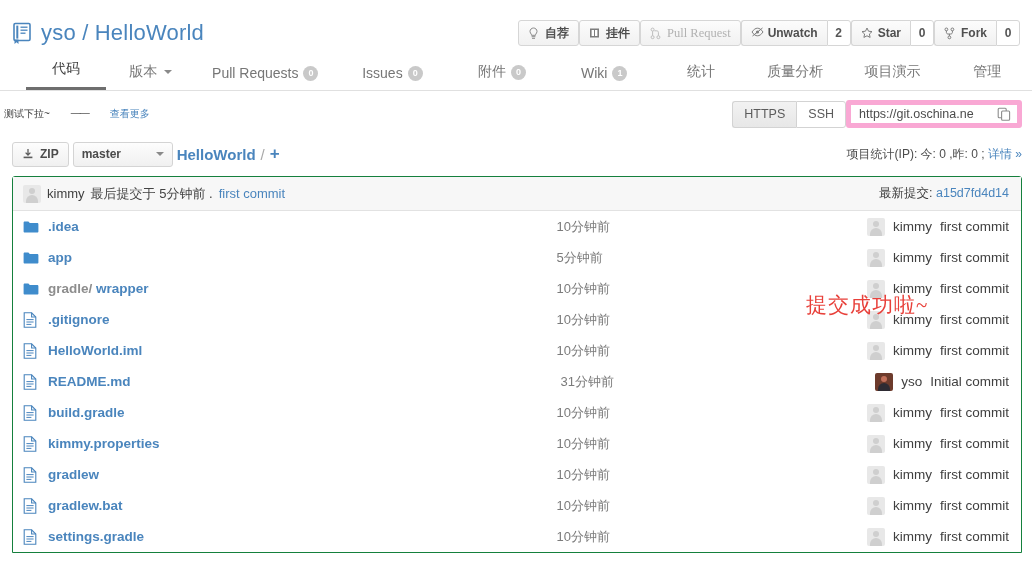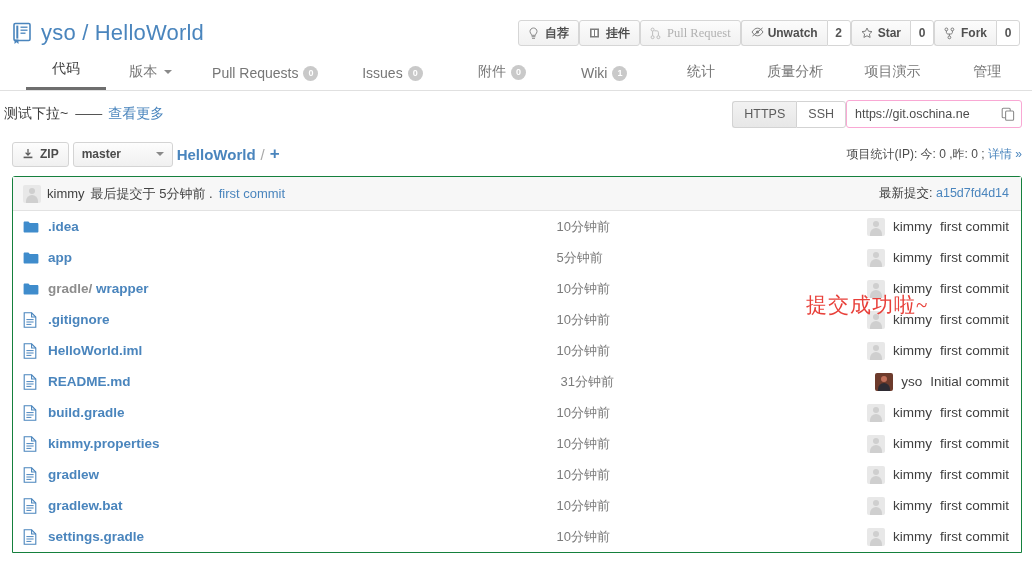--- a/index.html
+++ b/index.html
@@ -72,35 +72,35 @@
     width:0;height:0;border-left:4px solid transparent;border-right:4px solid transparent;
     border-top:4px solid #8a8a8a; display:inline-block; margin-left:2px;
   }
 
   
   .desc-row {
     display:flex; align-items:center; justify-content:space-between;
     padding: 12px 10px 10px 2px;
     height:44px;
   }
-  .desc-left { display:flex; align-items:flex-start; gap:7px; font-size:14px; color:#3d3d3d; padding-left:2px;}
+  .desc-left { display:flex; align-items:flex-start; gap:21px; font-size:10px; color:#3d3d3d; padding-left:2px;}
   .desc-left .dash { color:#555; letter-spacing:-1px; }
   .desc-left .more-link { color:#4a85bd; cursor:pointer; }
   .clone-area { display:flex; align-items:center; }
   .proto-toggle { display:flex; }
   .proto {
     height:27px; padding:0 11px; display:flex; align-items:center;
     font-size:12.5px; border:1px solid #d3d3d3; cursor:pointer; color:#5b5b5b;
   }
   .proto.on { background: linear-gradient(to bottom,#f2f2f2,#e7e7e7); border-radius:3px 0 0 3px; border-right:none; }
   .proto.off { background:#fff; border-radius:0 3px 3px 0; }
   .clone-input {
     display:flex; align-items:center; justify-content:space-between;
     width:176px; height:28px; padding:0 6px 0 8px;
-    border:1px solid #f9a8d4; border-radius:3px; background:#fff;
+    border:5px solid #f9a8d4; border-radius:3px; background:#fff;
     font-size:12.5px; color:#4c4c4c; overflow:hidden; white-space:nowrap; cursor:text;
   }
   .clone-input .url { overflow:hidden; text-overflow:clip; flex:1; }
   .copy-icon { width:14px; height:14px; flex:none; margin-left:4px; cursor:pointer; }
 
   
   .toolbar {
     display:flex; align-items:center; justify-content:space-between;
     padding: 0 10px 0 12px; height:38px;
   }

